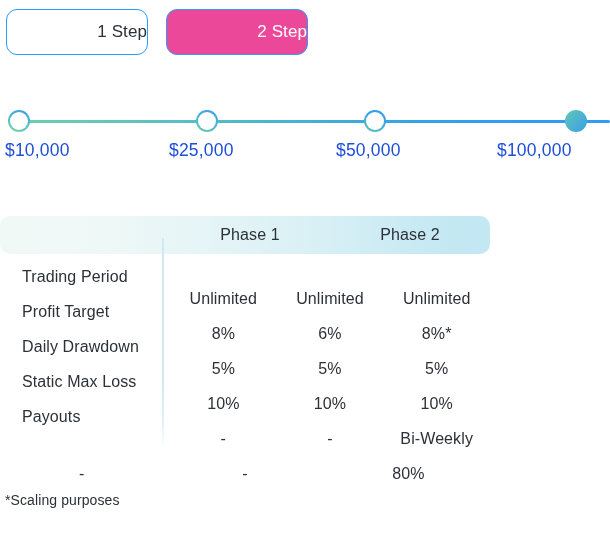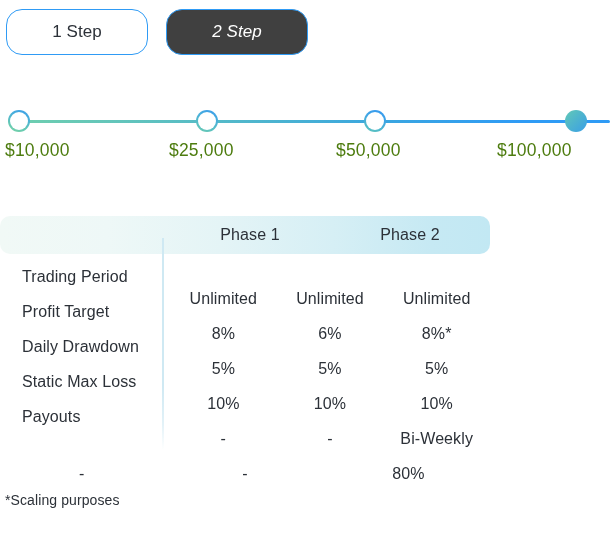--- a/index.html
+++ b/index.html
@@ -20,39 +20,38 @@
   .step-tabs {
     position: absolute;
     left: 6px;
     top: 9px;
     display: flex;
     gap: 18px;
   }
   .step-btn {
     width: 142px;
     height: 46px;
-    border-radius: 16px;
+    border-radius: 11px;
     font-size: 17px;
     display: flex;
     align-items: center;
-    justify-content: center;
+    justify-content: flex-end;
     box-sizing: border-box;
     cursor: pointer;
     letter-spacing: .1px;
   }
   .step-btn.inactive {
     background: #ffffff;
     border: 1.6px solid #2f9bf5;
     color: #2c3138;
   }
   .step-btn.active {
-    background: #404040;
+    background: #ec4899;
     border: 1.6px solid #2f9bf5;
     color: #ffffff;
-    font-style: italic;
   }
 
   
   .slider-wrap {
     position: absolute;
     left: 0;
     top: 100px;
     width: 610px;
     height: 70px;
   }
@@ -100,21 +99,21 @@
       linear-gradient(200deg, #3598f0 5%, #3fa5e4 40%, #53bcc8 80%, #5fc5bb 100%);
   }
   .dot.filled {
     background: linear-gradient(135deg, #62c9b6 0%, #4fb5cc 45%, #3a9fe6 100%);
     border: none;
   }
   .tick-label {
     position: absolute;
     top: 40px;
     font-size: 17.5px;
-    color: #4d7c0f;
+    color: #1d4ed8;
     white-space: nowrap;
     letter-spacing: .2px;
   }
 
   
   .table-wrap {
     position: absolute;
     left: 0;
     top: 216px;
     width: 490px;

